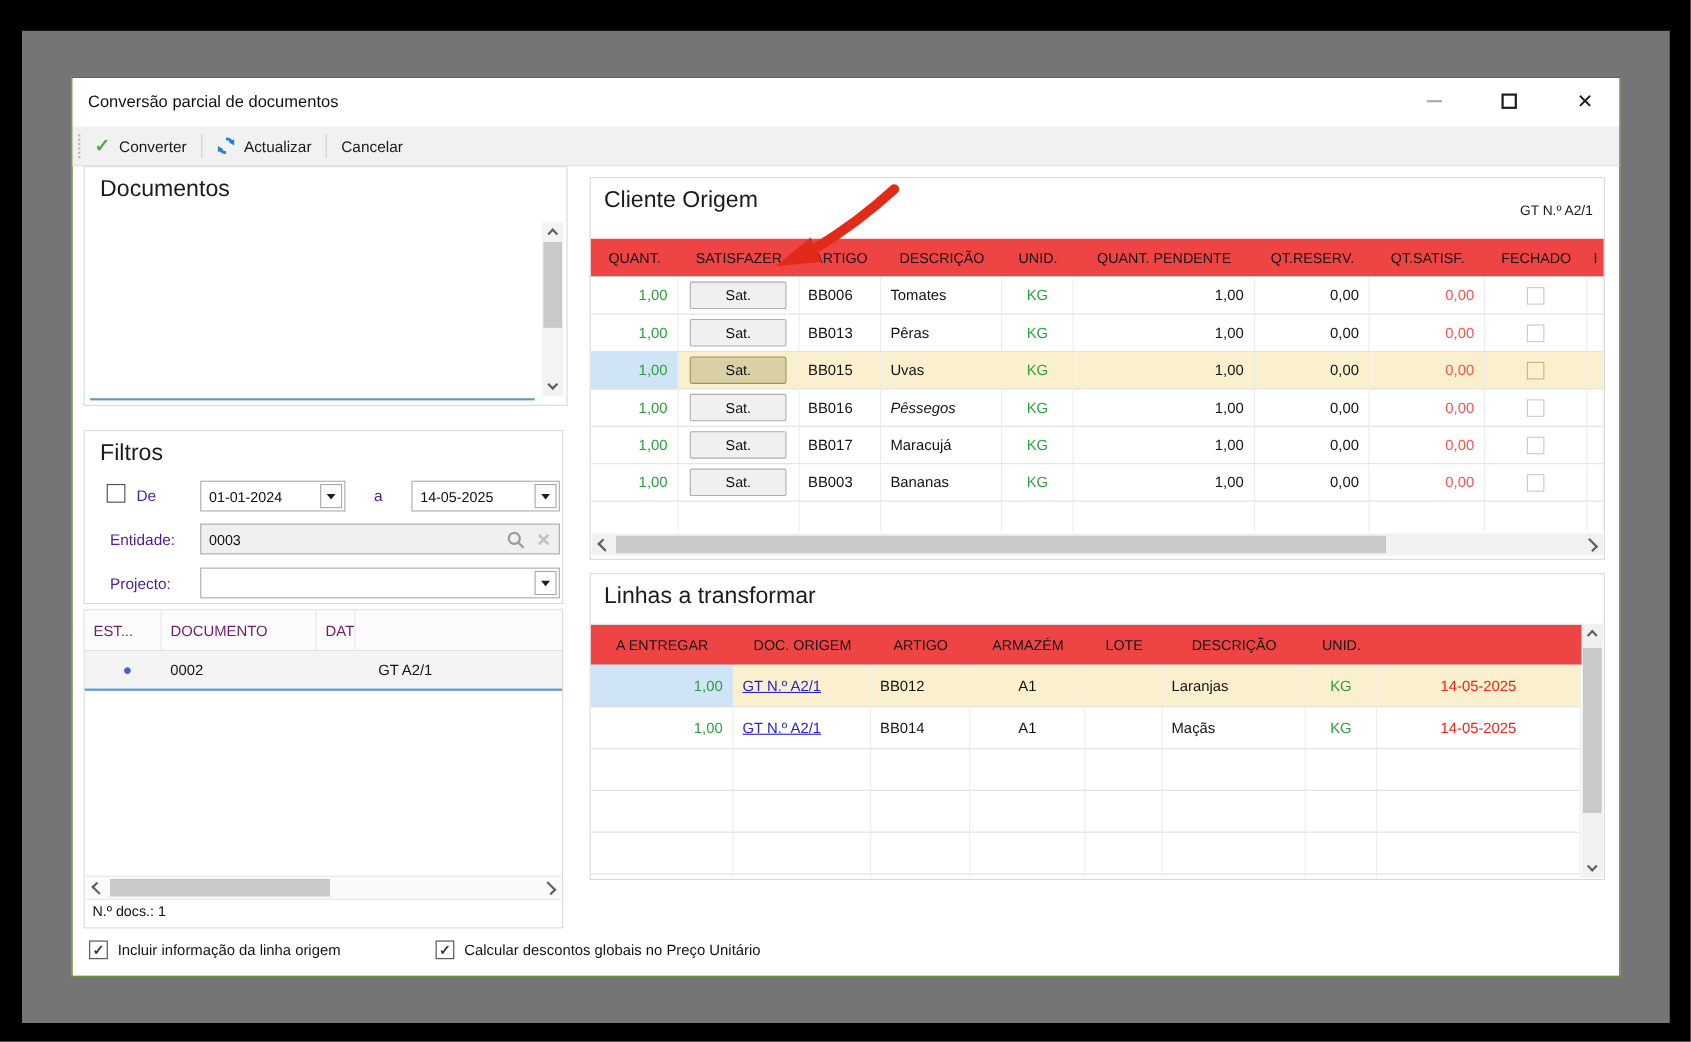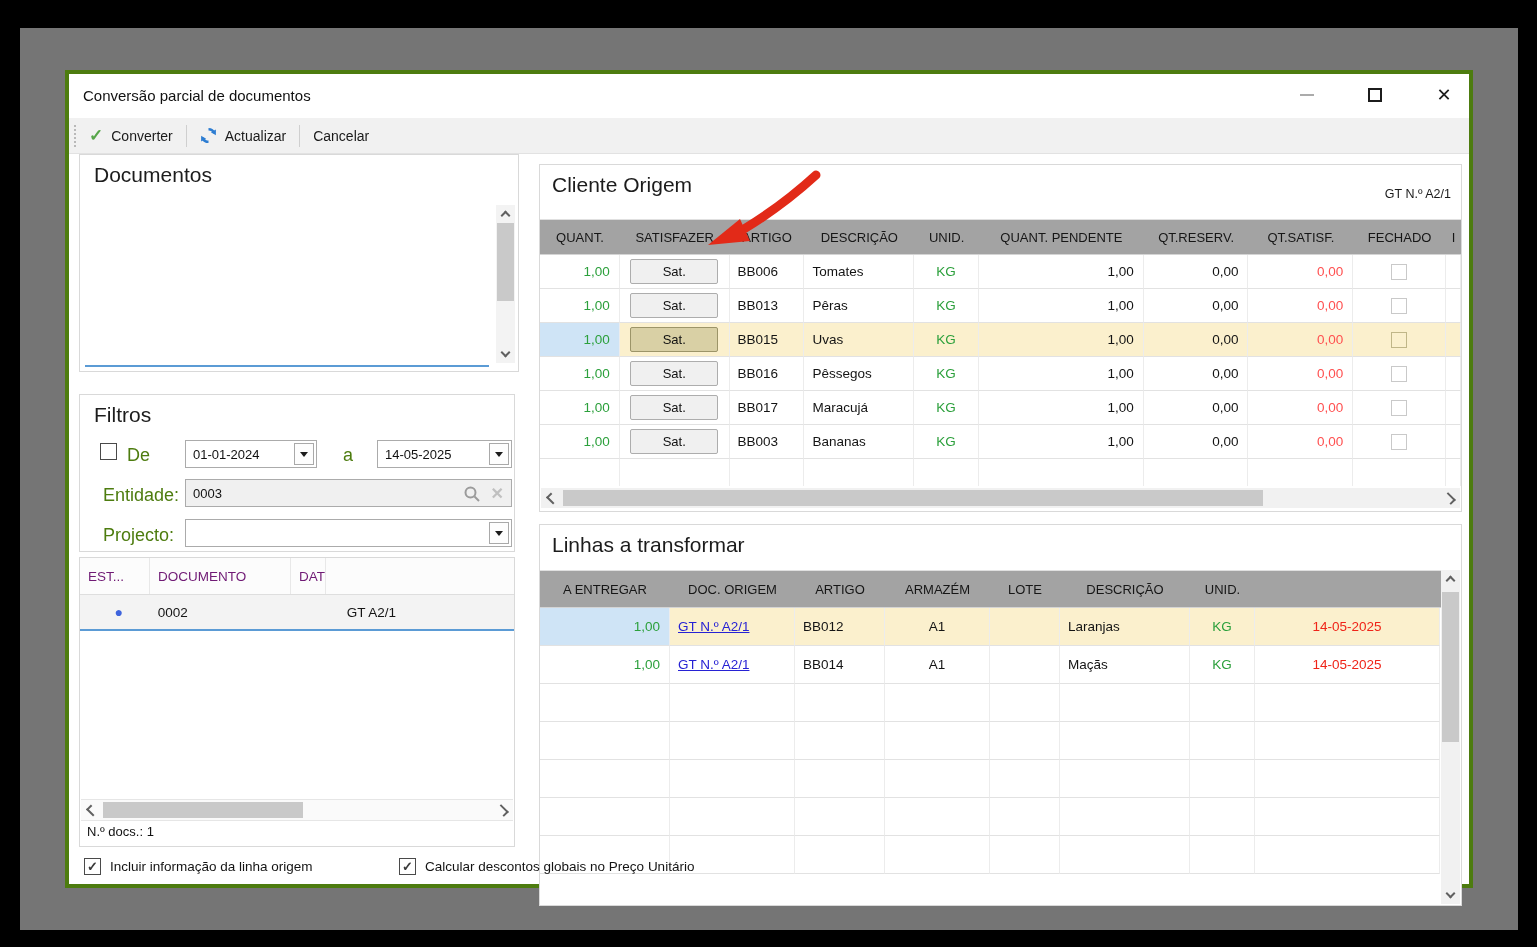--- a/index.html
+++ b/index.html
@@ -1,19 +1,19 @@
 <!DOCTYPE html>
 <html style="--green: #2ca03c; --redval: #ff5050; --reddate: #ef2418; --link: #2722d4; --cream: #fbf0cd; --lblue: #cfe4f6; --dotblue: #3e64dd; --selblue: #5b9bd5;"><head>
 <meta charset="utf-8">
 <style>
   *{box-sizing:border-box;margin:0;padding:0}
   html,body{width:1537px;height:947px}
   body{position:relative;background:#000;font-family:"Liberation Sans",sans-serif;overflow:hidden}
   .outer-margin{position:absolute;left:20px;top:28px;right:19px;bottom:17px;background:#757575}
-  .dialog{position:absolute;left:65px;top:70px;width:1408px;height:818px;background:#fff;border:4px solid #4d7c0f}
+  .dialog{position:absolute;left:65px;top:70px;width:1408px;height:818px;background:#fff;border:1px solid #4d7c0f}
 
   
   .titlebar{position:absolute;left:0;top:0;right:0;height:44px;background:#fff}
   .wtitle{position:absolute;left:14px;top:13px;font-size:15px;color:#111}
   .wbtn{position:absolute;top:6px;width:46px;height:30px;display:flex;align-items:center;justify-content:center;cursor:default}
   .dash{width:14px;height:2px;background:#ababab}
   .maxbox{width:14px;height:14px;border:2px solid #1c1c1c}
   .closex{font-size:18px;color:#1c1c1c;line-height:1}
 
   
@@ -38,21 +38,21 @@
   .sarrow.top{top:0}.sarrow.bot{bottom:0}
   .sthumb{position:absolute;left:1px;right:1px;background:#c9c9c9}
   .chev{width:7px;height:7px;border-left:2px solid #606060;border-bottom:2px solid #606060;display:inline-block}
   .chev.up{transform:rotate(135deg);margin-top:4px}
   .chev.down{transform:rotate(-45deg);margin-bottom:4px}
   .chev.left{transform:rotate(45deg);margin-left:3px}
   .chev.right{transform:rotate(-135deg);margin-right:3px}
 
   
   #filtros{left:10px;top:320px;width:436px;height:158px}
-  .lbl{position:absolute;font-size:18px;color:#4d7c0f}
+  .lbl{position:absolute;font-size:14px;color:#4c1d95}
   .cbbox{width:17px;height:17px;border:1px solid #4a4a4a;background:#fff;display:inline-flex;align-items:center;justify-content:center;font-size:13px;color:#3a3a3a;font-weight:bold}
   .field{position:absolute;border:1px solid #ababab;background:#fff;font-size:13px;color:#111;display:flex;align-items:center;padding-left:7px}
   .ddbtn{position:absolute;right:2px;top:2px;bottom:2px;width:20px;border:1px solid #a9a9a9;background:#fdfdfd;display:flex;align-items:center;justify-content:center}
   .tri{width:0;height:0;border-left:4px solid transparent;border-right:4px solid transparent;border-top:5px solid #1c1c1c}
   .mag{position:absolute;right:30px;top:5px}
   .clearx{position:absolute;right:7px;top:4px;font-size:16px;color:#c0c0c0;font-weight:bold}
 
   
   #docsbox{left:10px;top:483px;width:436px;height:290px}
   .dheader{position:absolute;left:0;top:0;right:0;height:37px;display:flex;background:#fcfcfc;border-bottom:1px solid #dedede}
@@ -64,41 +64,41 @@
   #docsbox .hscroll{left:1px;right:1px;top:241px;border-top:1px solid #e6e6e6;border-bottom:1px solid #e6e6e6}
   .harrow{position:absolute;top:0;bottom:0;width:18px;display:flex;align-items:center;justify-content:center}
   .harrow.l{left:0}.harrow.r{right:0}
   .hthumb{position:absolute;top:2px;bottom:2px;background:#c9c9c9}
   .docstatus{position:absolute;left:7px;top:266px;font-size:13px;color:#111}
 
   
   #origem{left:470px;top:90px;width:923px;height:348px}
   .oref{position:absolute;right:10px;top:22px;font-size:12.5px;color:#1a1a1a}
   .gridbody{position:absolute;left:0;right:0;top:54px;bottom:25px;overflow:hidden;border-top:1px solid #e0e0e0}
-  .hrow{display:flex;height:35px;background:#a3a3a3;border-bottom:1px solid #d4d4d4}
+  .hrow{display:flex;height:35px;background:#ef4444;border-bottom:1px solid #d4d4d4}
   .hcell{display:flex;align-items:center;justify-content:center;font-size:13px;color:#161616;overflow:hidden;white-space:nowrap}
   .trow{display:flex;height:34px;background:#fff}
   .cell{display:flex;align-items:center;font-size:13.5px;color:#141414;border-right:1px solid #ececec;border-bottom:1px solid #e2e2e2;overflow:hidden;white-space:nowrap}
   .right{justify-content:flex-end;padding-right:9px}
   .left{padding-left:8px}
   .center{justify-content:center}
   .g{color:var(--green)}
   .rv{color:var(--redval)}
   .dtred{color:var(--reddate)}
   .lnk{color:var(--link);text-decoration:underline}
   .satbtn{width:88px;height:25px;line-height:23px;margin:auto;text-align:center;background:#f0f0f0;border:1px solid #adadad;border-radius:2px;font-size:13px;color:#111}
   .cbx{width:16px;height:16px;border:1px solid #c9c9c9;background:#fff;margin:auto}
   .trow.sel .cell{background:var(--cream)}
   .trow.sel .c0{background:var(--lblue)}
   .trow.sel .satbtn{background:#d9d0a5;border-color:#9c9468}
   .trow.sel .cbx{background:var(--cream);border-color:#c0b688}
   #origem .hscroll{left:1px;right:1px;bottom:3px;background:#f1f1f1}
 
   
-  #transformar{left:470px;top:450px;width:923px;height:382px}
+  #transformar{left:470px;top:450px;width:923px;height:279px}
   #transformar .gridbody{top:45px;right:20px;bottom:1px}
   #transformar .trow{height:38px}
   #transformar .hrow{height:37px}
   .tvscroll{position:absolute;right:1px;top:45px;bottom:1px;width:19px;background:#f1f1f1}
 
   
   .fcb{position:absolute;display:flex;align-items:center;gap:9px;font-size:13.5px;color:#141414}
 
   
   .arrow-svg{position:absolute;left:595px;top:95px;width:180px;height:95px;pointer-events:none;z-index:6}
@@ -284,21 +284,21 @@
               <span class="cbx"></span>
             </div>
             <div class="cell " style="width: 15px;"></div>
           </div>
           <div class="trow">
             <div class="cell right g c0" style="width: 80px;">1,00</div>
             <div class="cell center" style="width: 110px;">
               <div class="satbtn">Sat.</div>
             </div>
             <div class="cell left" style="width: 75px;">BB016</div>
-            <div class="cell left" style="width: 110px;">Pêssegos</div>
+            <div class="cell left" style="width: 110px; font-style: italic;">Pêssegos</div>
             <div class="cell center g" style="width: 65px;">KG</div>
             <div class="cell right" style="width: 165px;">1,00</div>
             <div class="cell right" style="width: 105px;">0,00</div>
             <div class="cell right rv" style="width: 105px;">0,00</div>
             <div class="cell center" style="width: 93px;">
               <span class="cbx"></span>
             </div>
             <div class="cell " style="width: 15px;"></div>
           </div>
           <div class="trow">

